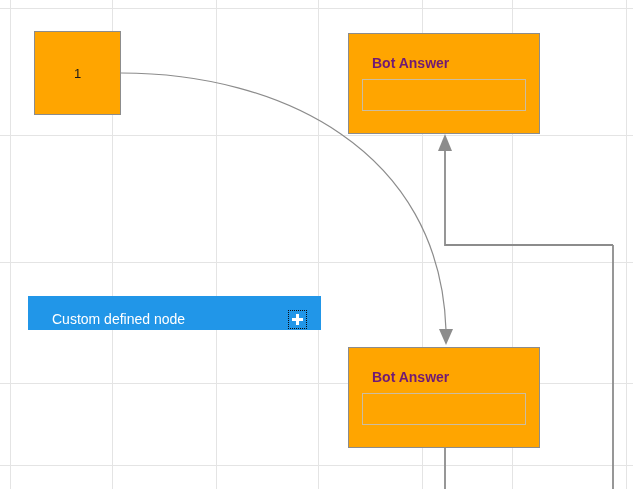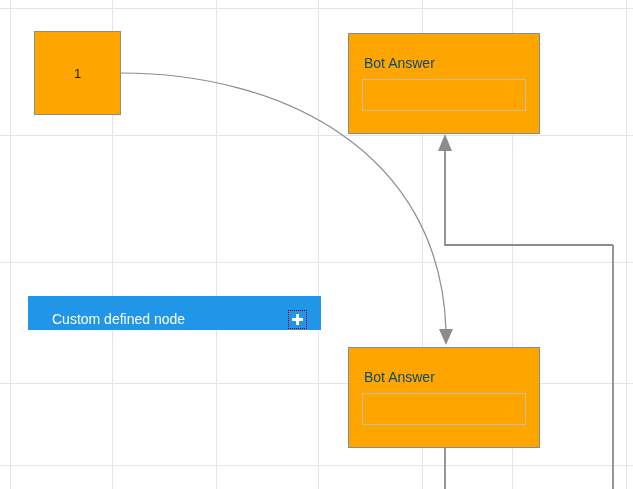--- a/index.html
+++ b/index.html
@@ -58,26 +58,27 @@
     align-items: center;
     justify-content: center;
   }
   .node-start-label {
     font-size: 13px;
     color: #1a1a1a;
     line-height: 1;
   }
   .node-title {
     position: absolute;
-    left: 15px;
+    left: 23px;
     top: 22px;
     font-size: 14px;
-    color: #0c4a6e;
+    color: #701a75;
     line-height: 1;
     white-space: nowrap;
+    font-weight: bold;
   }
   .node-slot {
     position: absolute;
     left: 13px;
     right: 13px;
     top: 45px;
     height: 32px;
     box-sizing: border-box;
     border: 1px solid #cbbda0;
     background: transparent;

